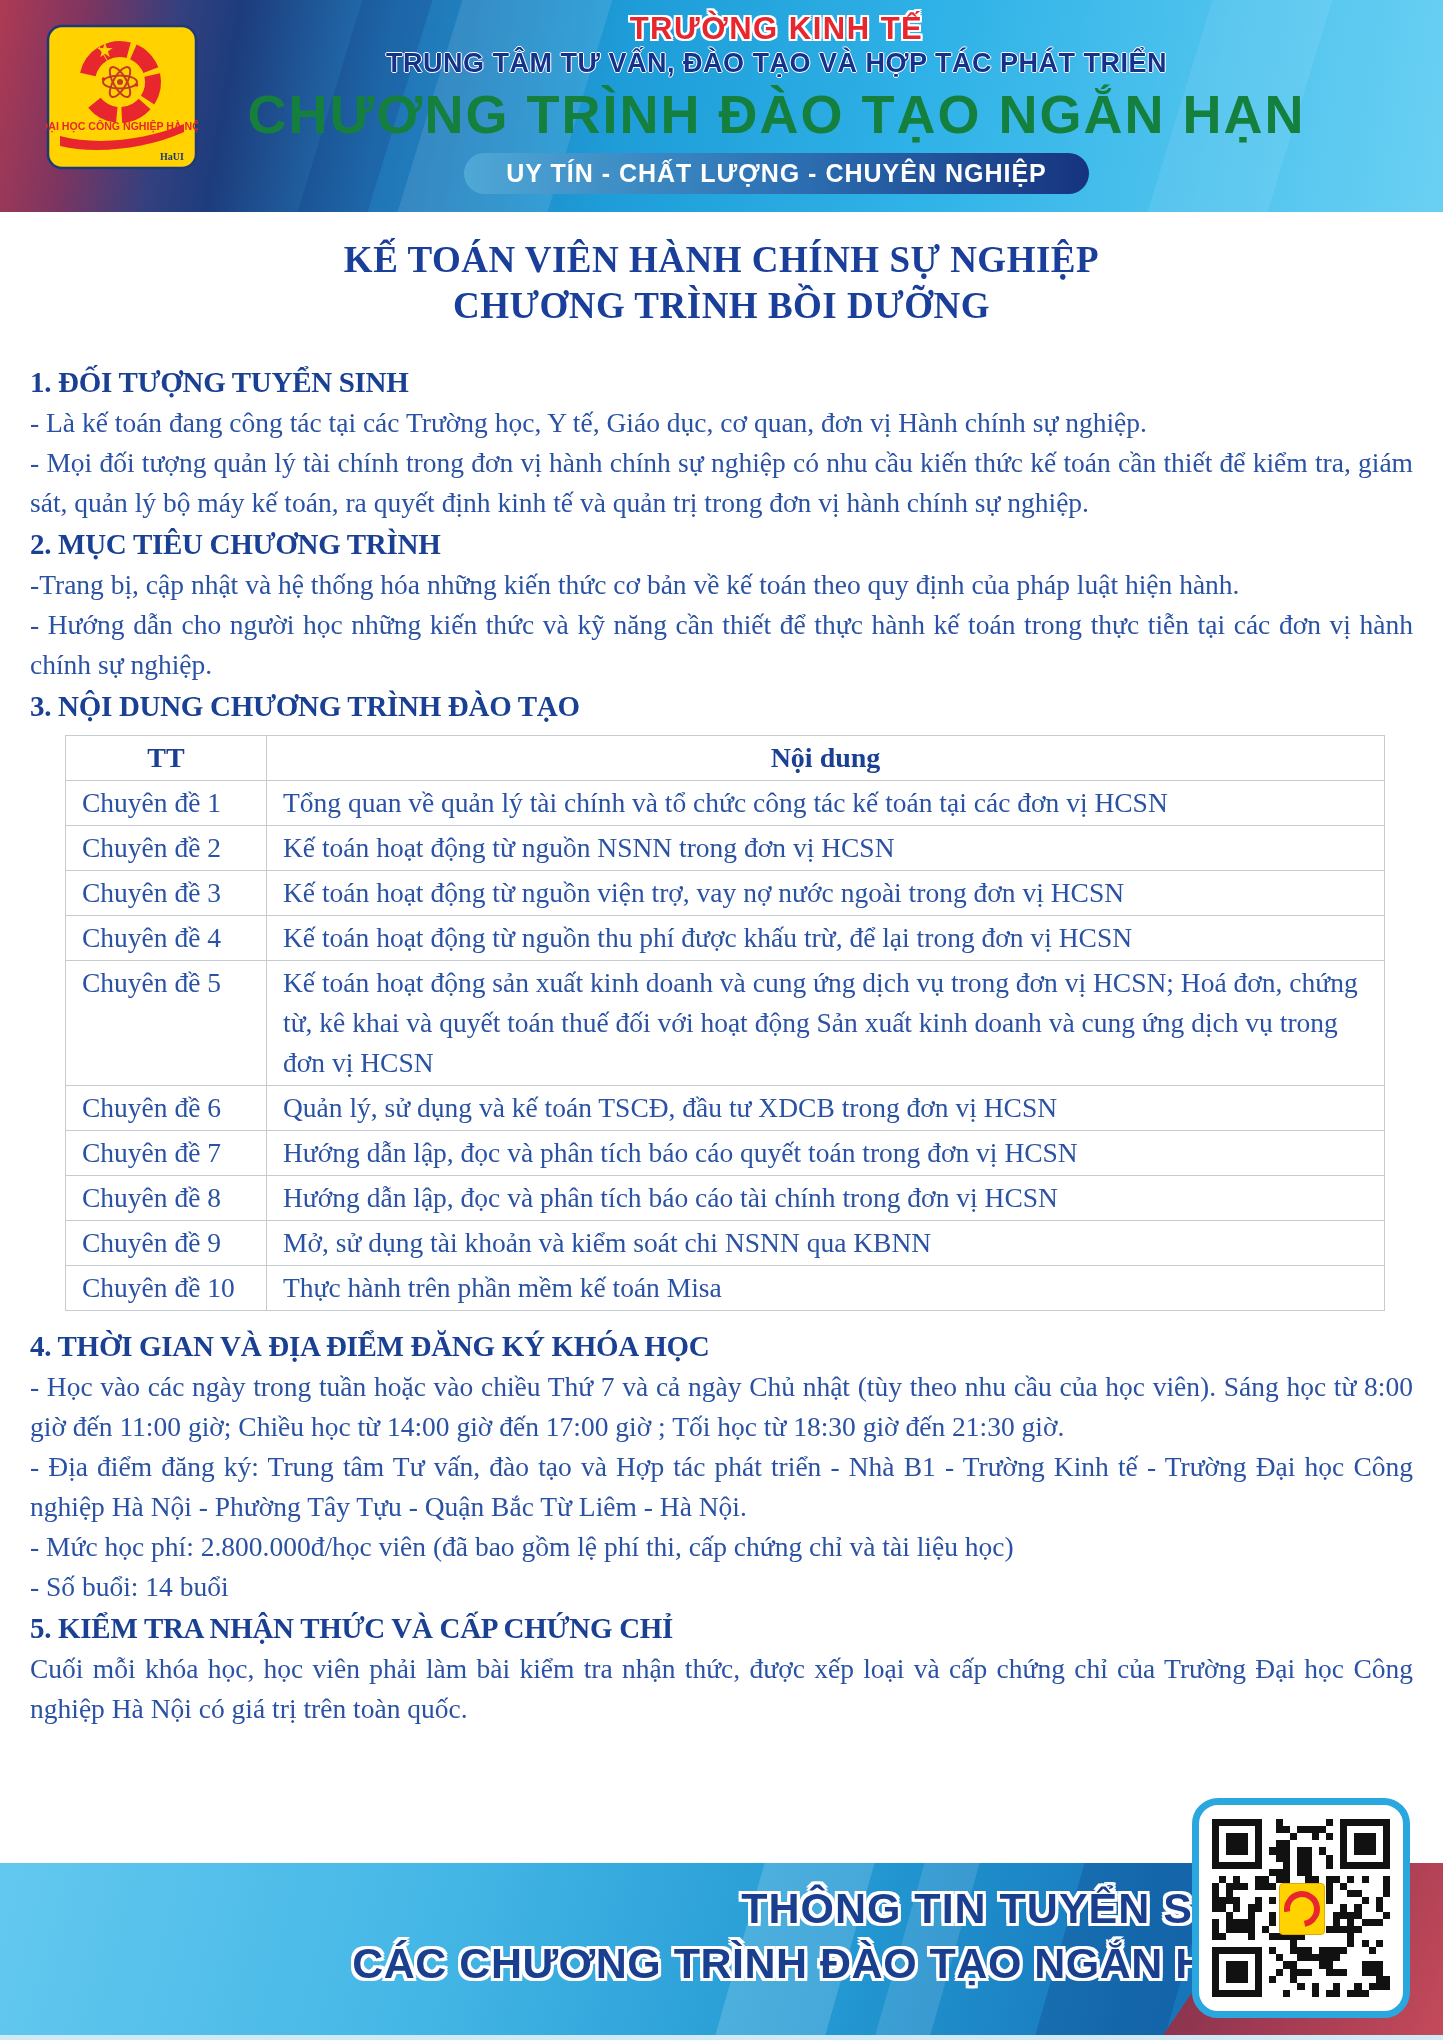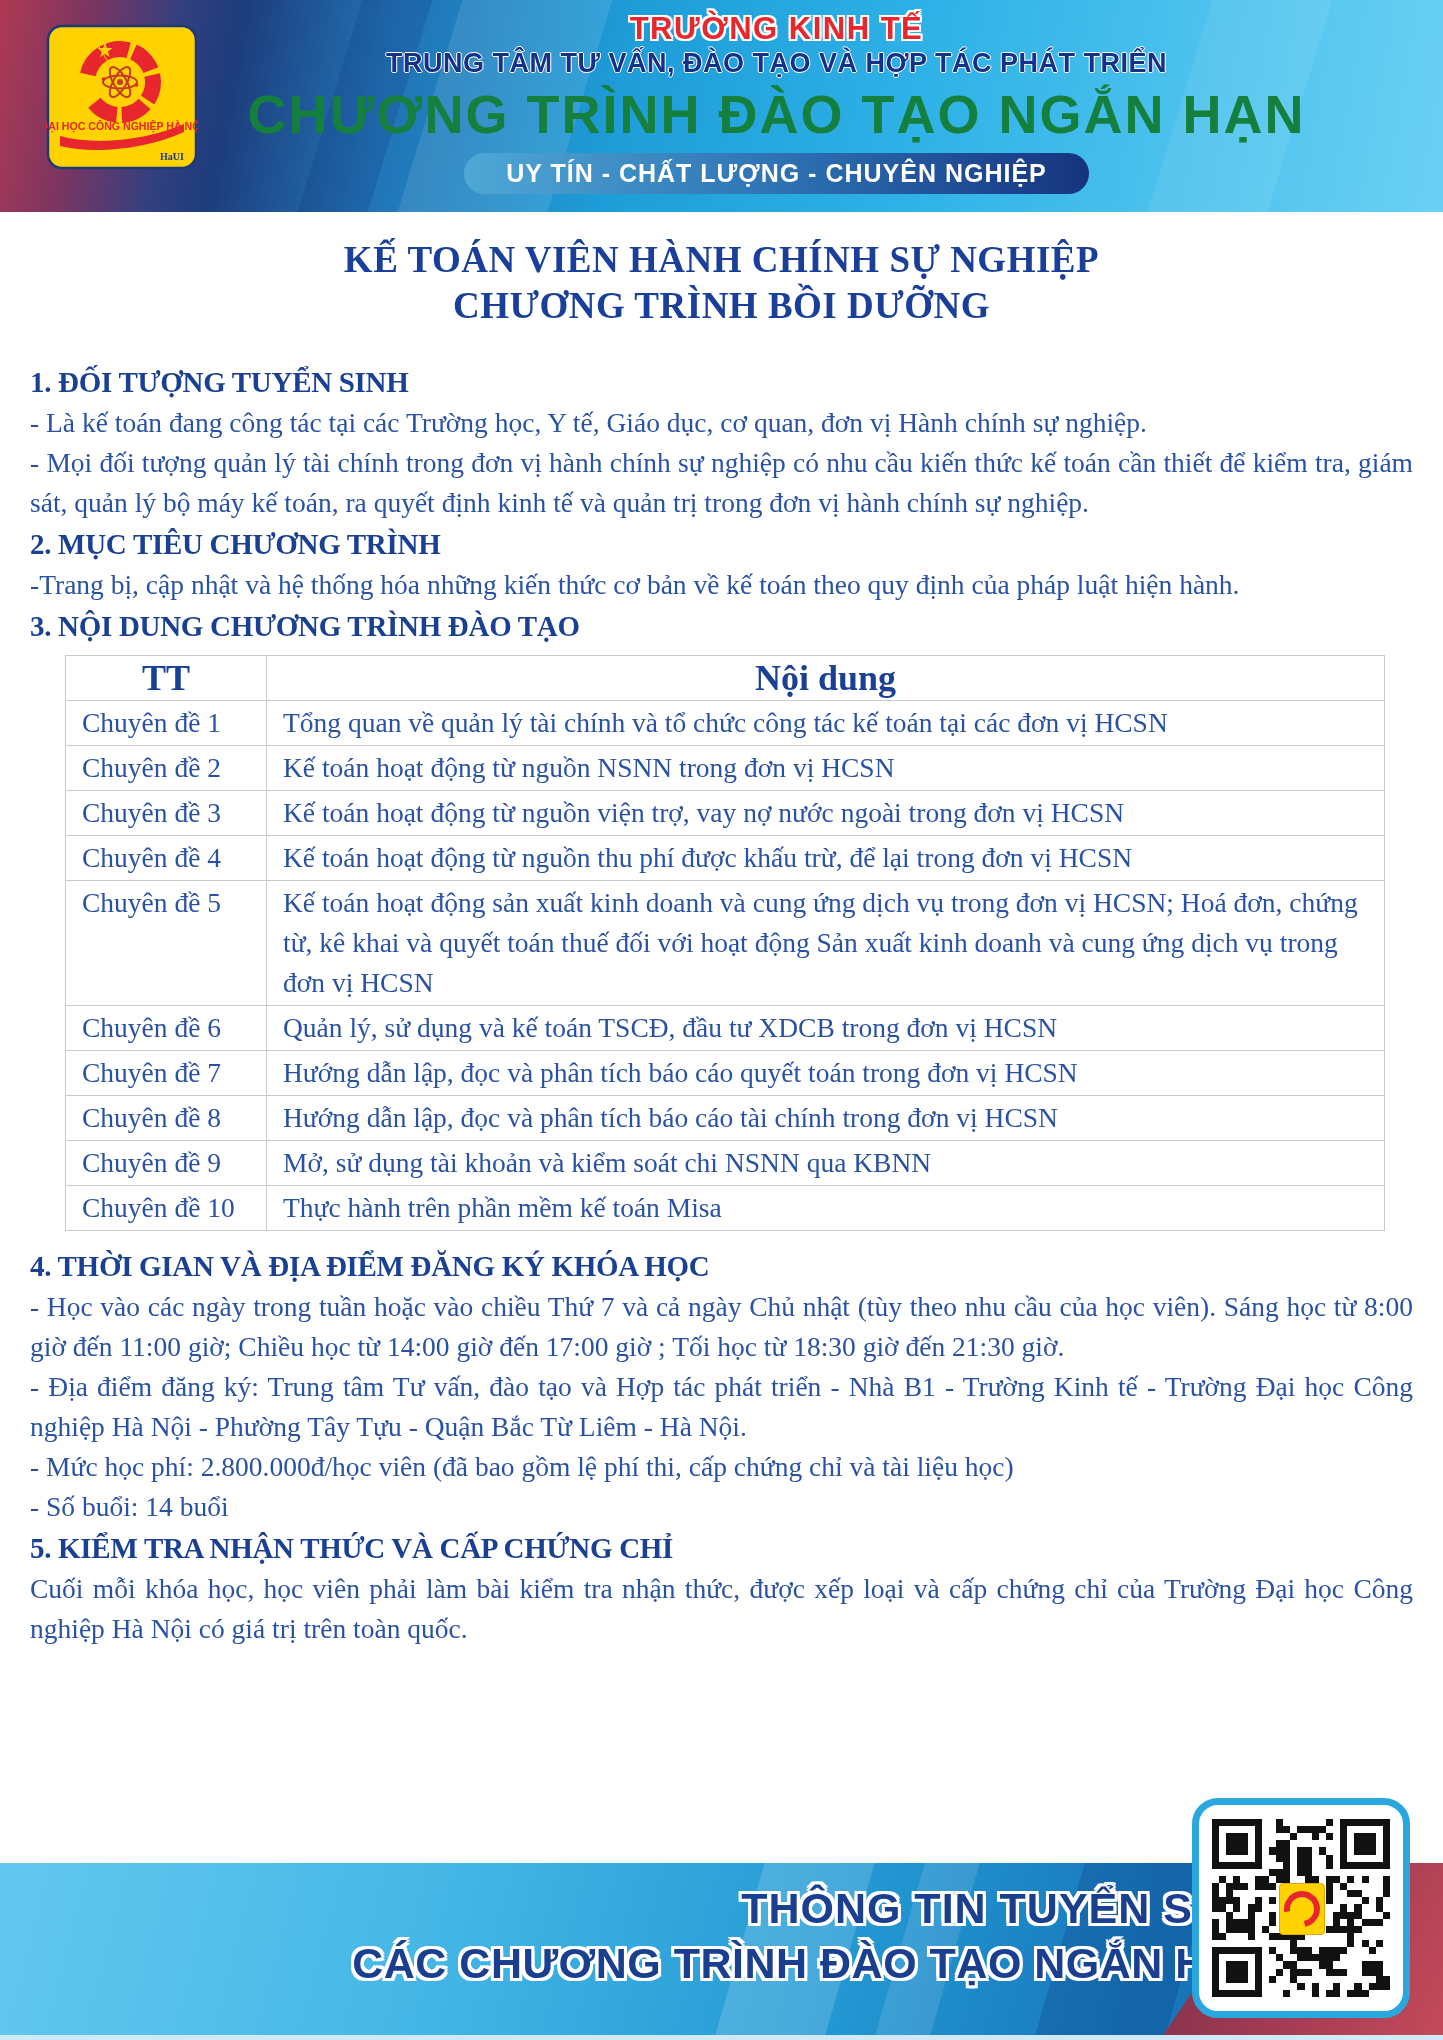--- a/index.html
+++ b/index.html
@@ -33,21 +33,21 @@
   .content{position:relative;padding:212px 30px 0 30px;color:#2a52a4;}
   .doc-title{margin-top:25px;text-align:center;color:#1a3f9a;font-weight:bold;
     font-size:37px;line-height:46px;letter-spacing:0.5px;}
   .sec-h{font-size:29px;font-weight:bold;color:#1a4094;line-height:42px;letter-spacing:-0.3px;}
   .para{font-size:27.5px;color:#2a52a4;line-height:40px;text-align:justify;margin:0;}
 
   
   table.course{border-collapse:collapse;width:1320px;margin:8px 0 4px 35px;
     font-size:27.5px;color:#2a52a4;}
   table.course th,table.course td{border:1.5px solid #c6cad1;}
-  table.course th{font-weight:bold;color:#1a4094;height:42px;text-align:center;font-size:36px;}
+  table.course th{font-weight:bold;color:#1a4094;height:42px;text-align:center;font-size:28px;}
   table.course td{padding:2px 16px;line-height:40px;vertical-align:middle;}
   td.tt-cell{width:168px;padding-left:8px;padding-right:4px;white-space:nowrap;}
 
   
   .footer{position:absolute;left:0;top:1863px;width:1443px;height:172px;overflow:hidden;}
   .footer-bg{position:absolute;inset:0;
     background:linear-gradient(105deg,#63c8ef 0%,#45b7e6 30%,#2399d3 58%,#1878bc 78%,#1565aa 100%);}
   .f-streak1{position:absolute;top:-20px;bottom:-20px;left:740px;width:110px;
     background:rgba(255,255,255,0.16);transform:skewX(-16deg);}
   .f-streak2{position:absolute;top:-20px;bottom:-20px;left:900px;width:55px;
@@ -115,20 +115,21 @@
       <div>KẾ TOÁN VIÊN HÀNH CHÍNH SỰ NGHIỆP</div>
       <div>CHƯƠNG TRÌNH BỒI DƯỠNG</div>
     </div>
 
     <div class="sec-h" style="margin-top:32px;">1. ĐỐI TƯỢNG TUYỂN SINH</div>
     <p class="para">- Là kế toán đang công tác tại các Trường học, Y tế, Giáo dục, cơ quan, đơn vị Hành chính sự nghiệp.</p>
     <p class="para">- Mọi đối tượng quản lý tài chính trong đơn vị hành chính sự nghiệp có nhu cầu kiến thức kế toán cần thiết để kiểm tra, giám sát, quản lý bộ máy kế toán, ra quyết định kinh tế và quản trị trong đơn vị hành chính sự nghiệp.</p>
 
     <div class="sec-h">2. MỤC TIÊU CHƯƠNG TRÌNH</div>
     <p class="para">-Trang bị, cập nhật và hệ thống hóa những kiến thức cơ bản về kế toán theo quy định của pháp luật hiện hành.</p>
+    <p class="para">- Hướng dẫn cho người học những kiến thức và kỹ năng cần thiết để thực hành kế toán trong thực tiễn tại các đơn vị hành chính sự nghiệp.</p>
 
     <div class="sec-h">3. NỘI DUNG CHƯƠNG TRÌNH ĐÀO TẠO</div>
 
     <table class="course">
       <thead>
         <tr>
           <th class="tt-cell">TT</th>
           <th>Nội dung</th>
         </tr>
       </thead>

